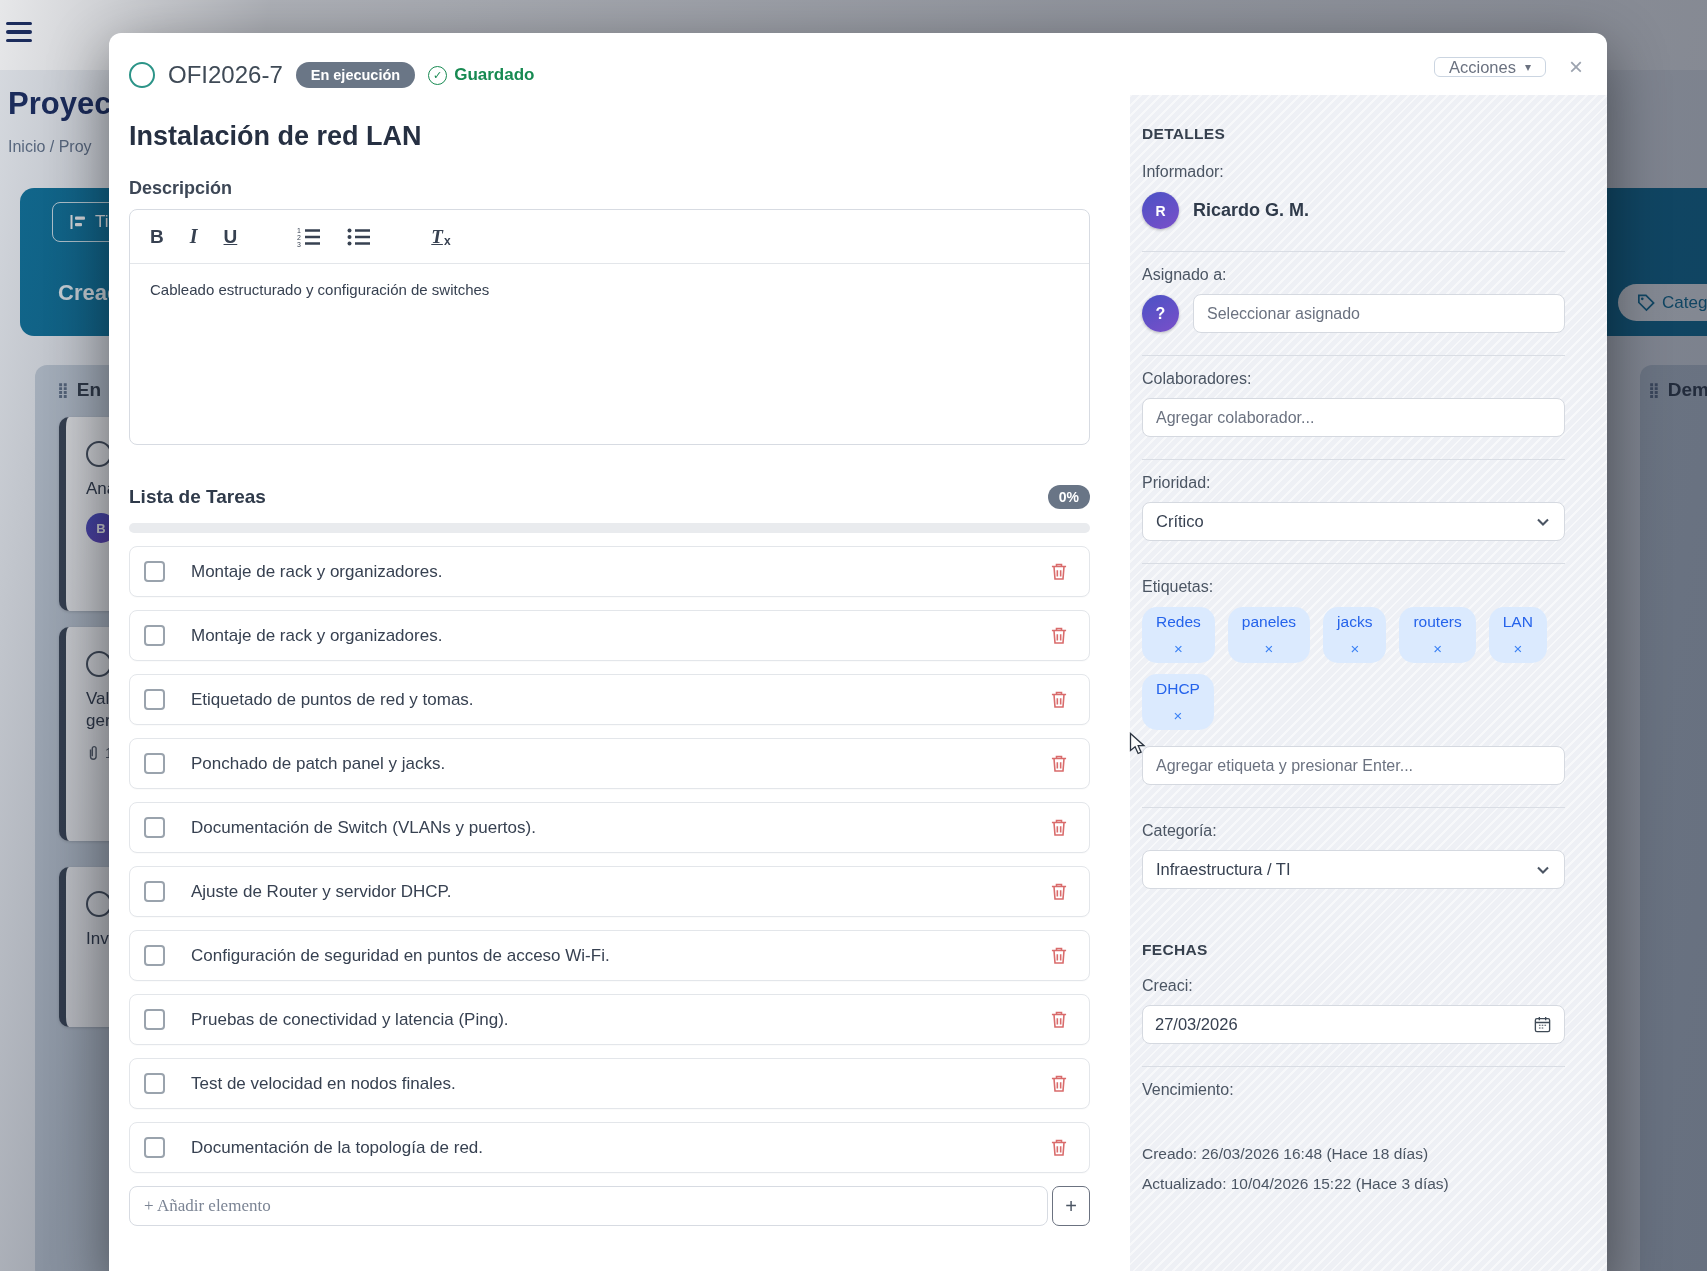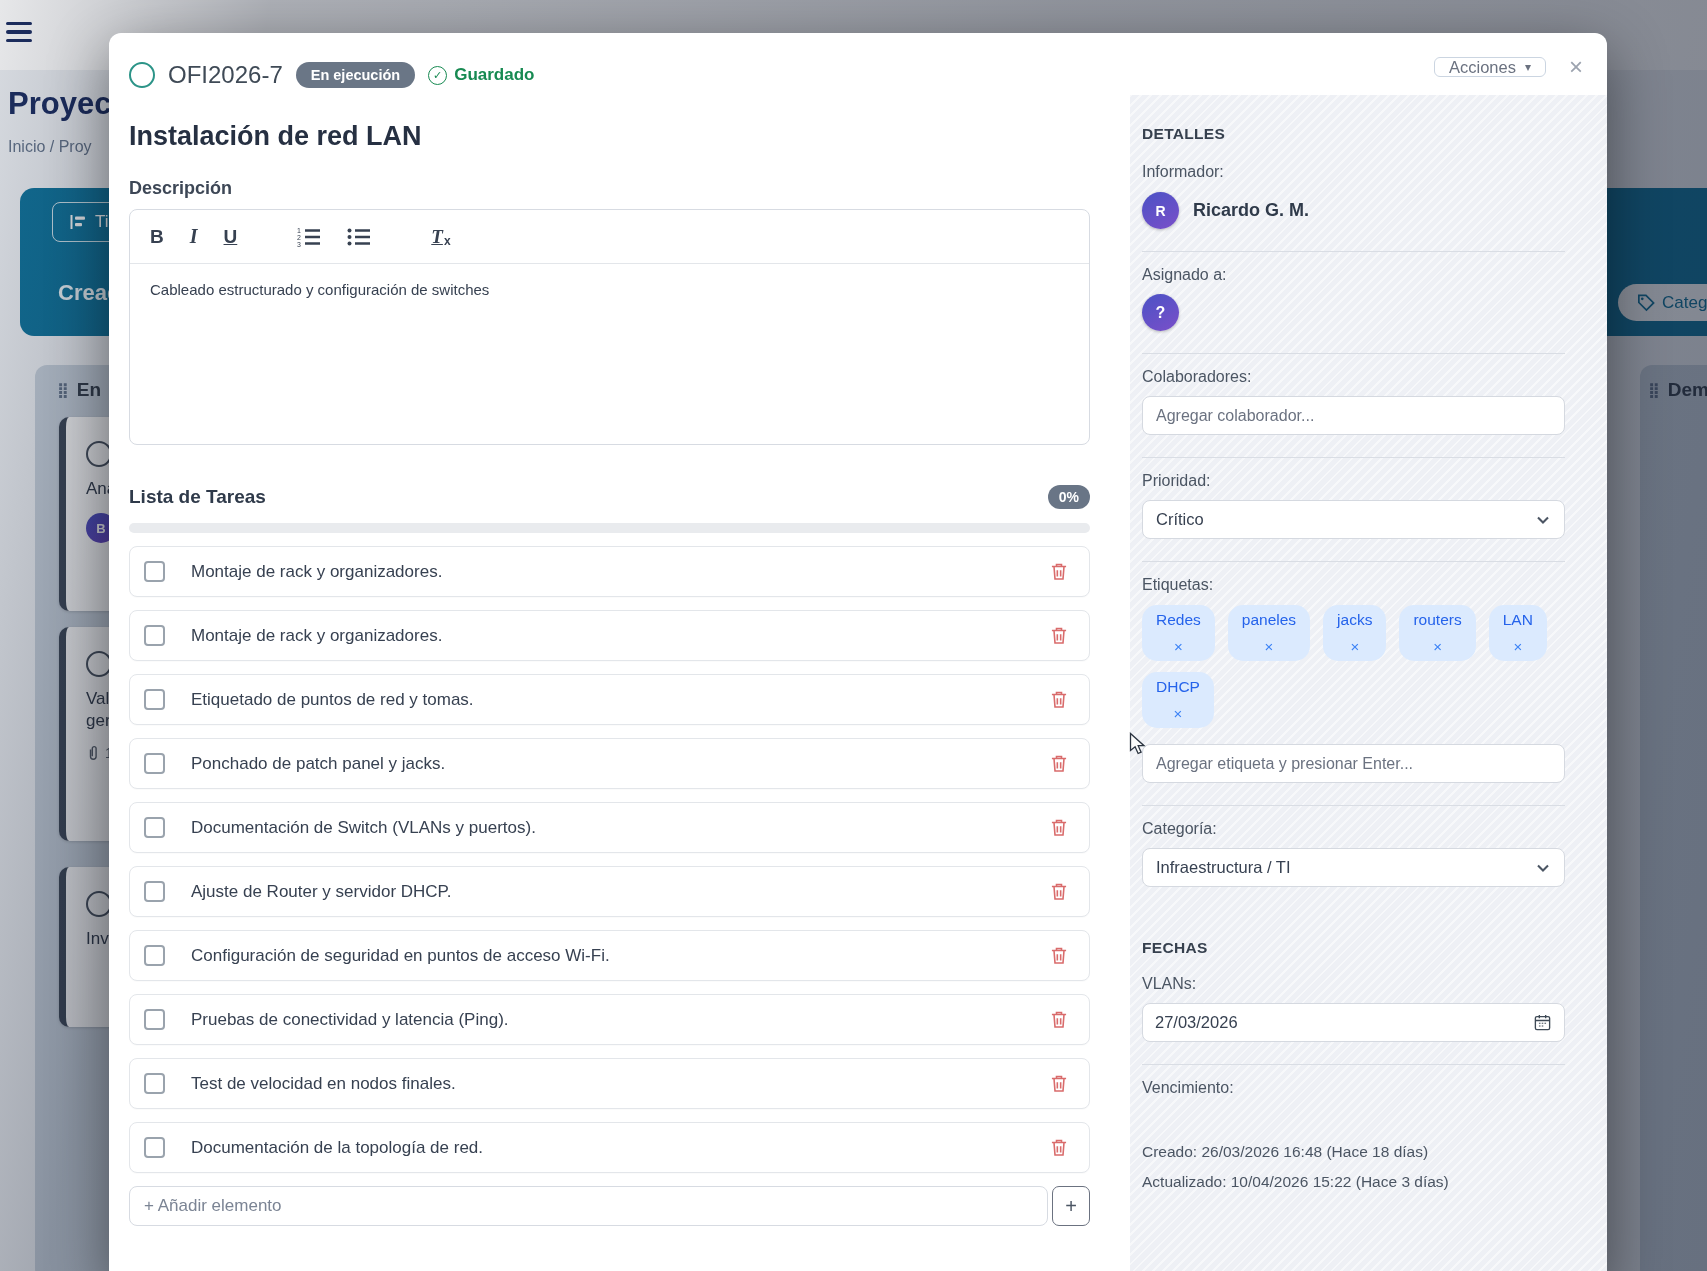--- a/index.html
+++ b/index.html
@@ -60,21 +60,21 @@
 
   .cl-head { margin-top:40px; display:flex; align-items:center; justify-content:space-between; }
   .cl-title { font-size:19px; font-weight:700; color:#2f3a4a; }
   .pct-badge { background:#697586; color:#fff; font-size:14px; font-weight:700; padding:4px 11px; border-radius:13px; }
   .progress { margin-top:14px; height:10px; background:#e9ebee; border-radius:5px; }
   .cl-row { margin-top:13px; height:51px; border:1px solid #e3e6ea; border-radius:8px; display:flex; align-items:center; padding:0 20px 0 14px; background:#fff; box-shadow:0 1px 1px rgba(0,0,0,.02); }
   .cb { width:21px; height:21px; border:2px solid #9aa3ad; border-radius:4px; flex:none; cursor:pointer; }
   .cl-text { margin-left:26px; font-size:17px; color:#374151; flex:1; }
   .trash { cursor:pointer; display:flex; }
   .add-row { margin-top:13px; display:flex; align-items:stretch; gap:4px; }
-  .add-input { flex:1; height:40px; border:1px solid #d7dbe2; border-radius:8px; padding:0 14px; font-size:17px; color:#374151; font-family:Liberation Sans, sans-serif; }
+  .add-input { flex:1; height:40px; border:1px solid #d7dbe2; border-radius:8px; padding:0 14px; font-size:17px; color:#374151; font-family:Liberation Serif, serif; }
   .add-input::placeholder { color:#7b8494; }
   .add-btn { width:38px; height:40px; border:1px solid #6b7280; border-radius:7px; background:#fff; font-size:20px; color:#4b5563; cursor:pointer; }
 
   
   .sb-sec { font-size:15.5px; font-weight:700; color:#36404e; letter-spacing:.3px; }
   .sb-lbl { font-size:16px; color:#4b5563; }
   .sb-div { border:none; border-top:1px solid #d9dde4; margin:22px 0 0; }
   .sb-row { display:flex; align-items:center; gap:14px; }
   .avatar { width:37px; height:37px; border-radius:50%; background:linear-gradient(150deg,#4b52c5,#7a4fc9); color:#fff; font-weight:700; display:flex; align-items:center; justify-content:center; flex:none; box-shadow:0 1px 3px rgba(0,0,0,.25); }
   .avatar.small-txt { font-size:14px; }
@@ -334,20 +334,21 @@
     <div class="sb-lbl" style="margin-top:20px">Informador:</div>
     <div class="sb-row" style="margin-top:11px">
       <span class="avatar small-txt">R</span>
       <span class="informer-name">Ricardo G. M.</span>
     </div>
     <hr class="sb-div">
 
     <div class="sb-lbl" style="margin-top:14px">Asignado a:</div>
     <div class="sb-row" style="margin-top:10px">
       <span class="avatar">?</span>
+      <input class="inp" readonly="" placeholder="Seleccionar asignado" style="">
     </div>
     <hr class="sb-div">
 
     <div class="sb-lbl" style="margin-top:14px">Colaboradores:</div>
     <input class="inp" style="margin-top: 10px;" readonly="" placeholder="Agregar colaborador...">
     <hr class="sb-div">
 
     <div class="sb-lbl" style="margin-top:14px">Prioridad:</div>
     <div class="sel" style="margin-top:10px">
       <span>Crítico</span>
@@ -389,21 +390,21 @@
 
     <div class="sb-lbl" style="margin-top:14px">Categoría:</div>
     <div class="sel" style="margin-top:10px">
       <span>Infraestructura / TI</span>
       <svg width="16" height="16" viewBox="0 0 16 16">
           <path d="M3 5.5l5 5 5-5" stroke="#4b5563" stroke-width="2.1" fill="none"></path>
         </svg>
     </div>
 
     <div class="sb-sec" style="margin-top:52px">FECHAS</div>
-    <div class="sb-lbl" style="margin-top:18px">VLANs:</div>
+    <div class="sb-lbl" style="margin-top:18px">Creaci:</div>
     <div class="date-inp" style="margin-top:10px">
       <span>27/03/2026</span>
       <svg width="19" height="19" viewBox="0 0 24 24" fill="none" stroke="#3f4a56" stroke-width="1.7">
           <rect x="3" y="4.5" width="18" height="16.5" rx="2"></rect>
           <path d="M3 9.5h18M8 2.5v4M16 2.5v4"></path>
           <path d="M7.5 13h2M11 13h2M14.5 13h2M7.5 16.5h2M11 16.5h2" stroke-width="1.4"></path>
         </svg>
     </div>
     <hr class="sb-div">
 

